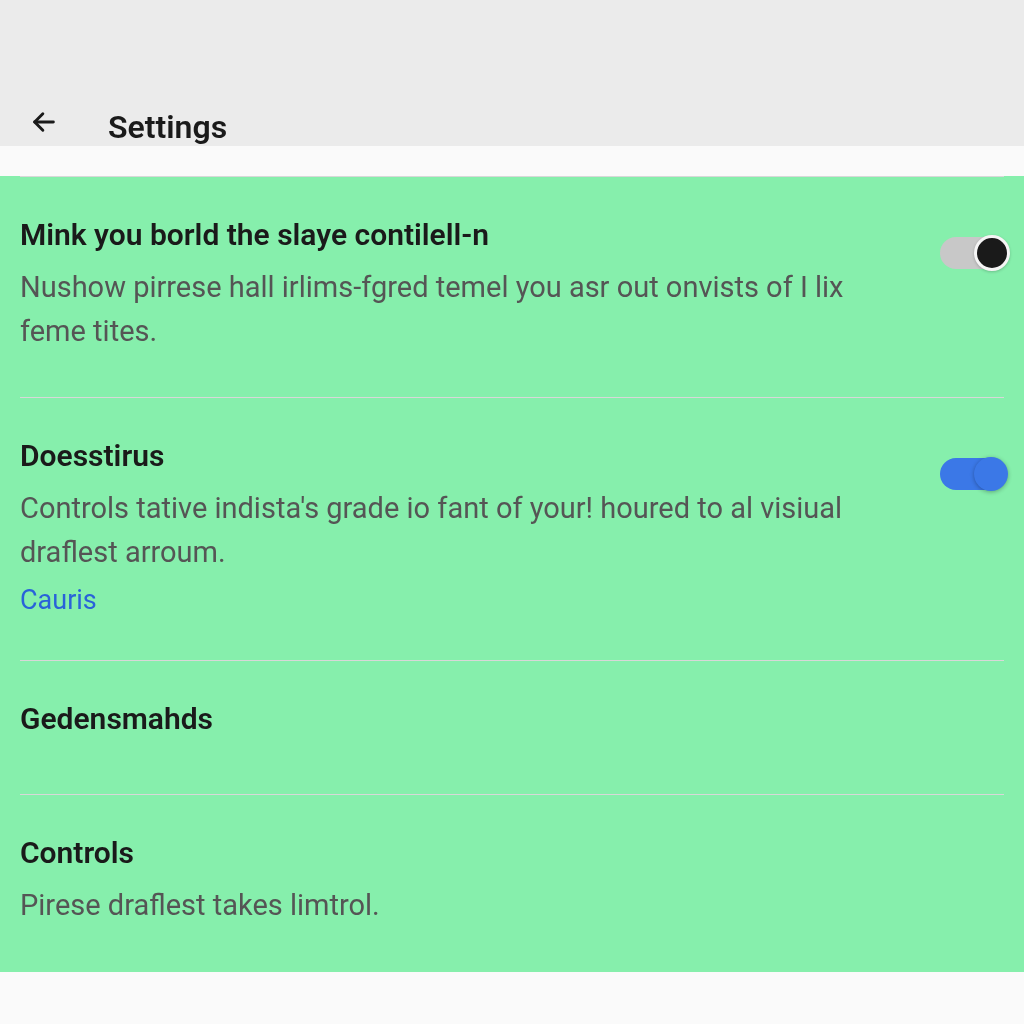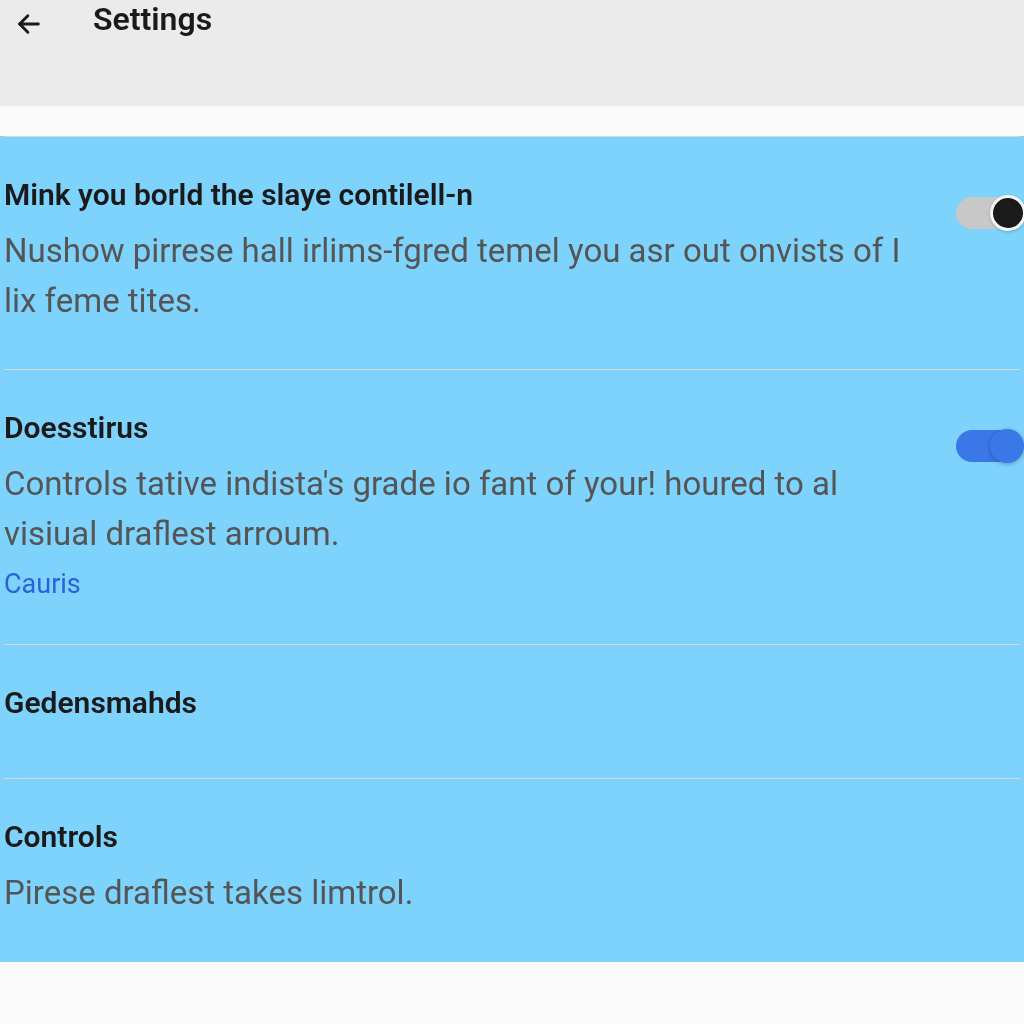--- a/index.html
+++ b/index.html
@@ -9,46 +9,46 @@
     }
     body {
       font-family: -apple-system, BlinkMacSystemFont, "Segoe UI", Roboto, Arial, sans-serif;
       background: #fafafa;
       width: 1024px;
       height: 1024px;
       overflow: hidden;
     }
     .header {
       background: #ebebeb;
-      height: 106px;
+      height: 146px;
       display: flex;
-      align-items: flex-start;
-      padding: 0 5px;
+      align-items: flex-end;
+      padding: 0 20px;
     }
     .back-button {
       width: 48px;
       height: 48px;
       display: flex;
       align-items: center;
       justify-content: center;
       cursor: pointer;
       margin-right: 40px;
     }
     .back-arrow {
       width: 28px;
       height: 28px;
     }
     .header-title {
       font-size: 32px;
       font-weight: 600;
       color: #1a1a1a;
     }
     .content {
-      background: #7dd3fc;
-      padding: 0 4px;
+      background: #86efac;
+      padding: 0 20px;
     }
     .divider-top {
       border-top: 1px solid #d8d8d8;
       margin-top: 30px;
     }
     .setting-row {
       display: flex;
       align-items: flex-start;
       padding: 40px 0 44px 0;
       border-bottom: 1px solid #d8d8d8;
@@ -57,21 +57,21 @@
       flex: 1;
       padding-right: 40px;
     }
     .setting-title {
       font-size: 30px;
       font-weight: 600;
       color: #1a1a1a;
       margin-bottom: 14px;
     }
     .setting-description {
-      font-size: 33px;
+      font-size: 29px;
       color: #555;
       line-height: 1.5;
     }
     .setting-link {
       font-size: 27px;
       color: #2962d9;
       margin-top: 10px;
       cursor: pointer;
       display: inline-block;
     }

